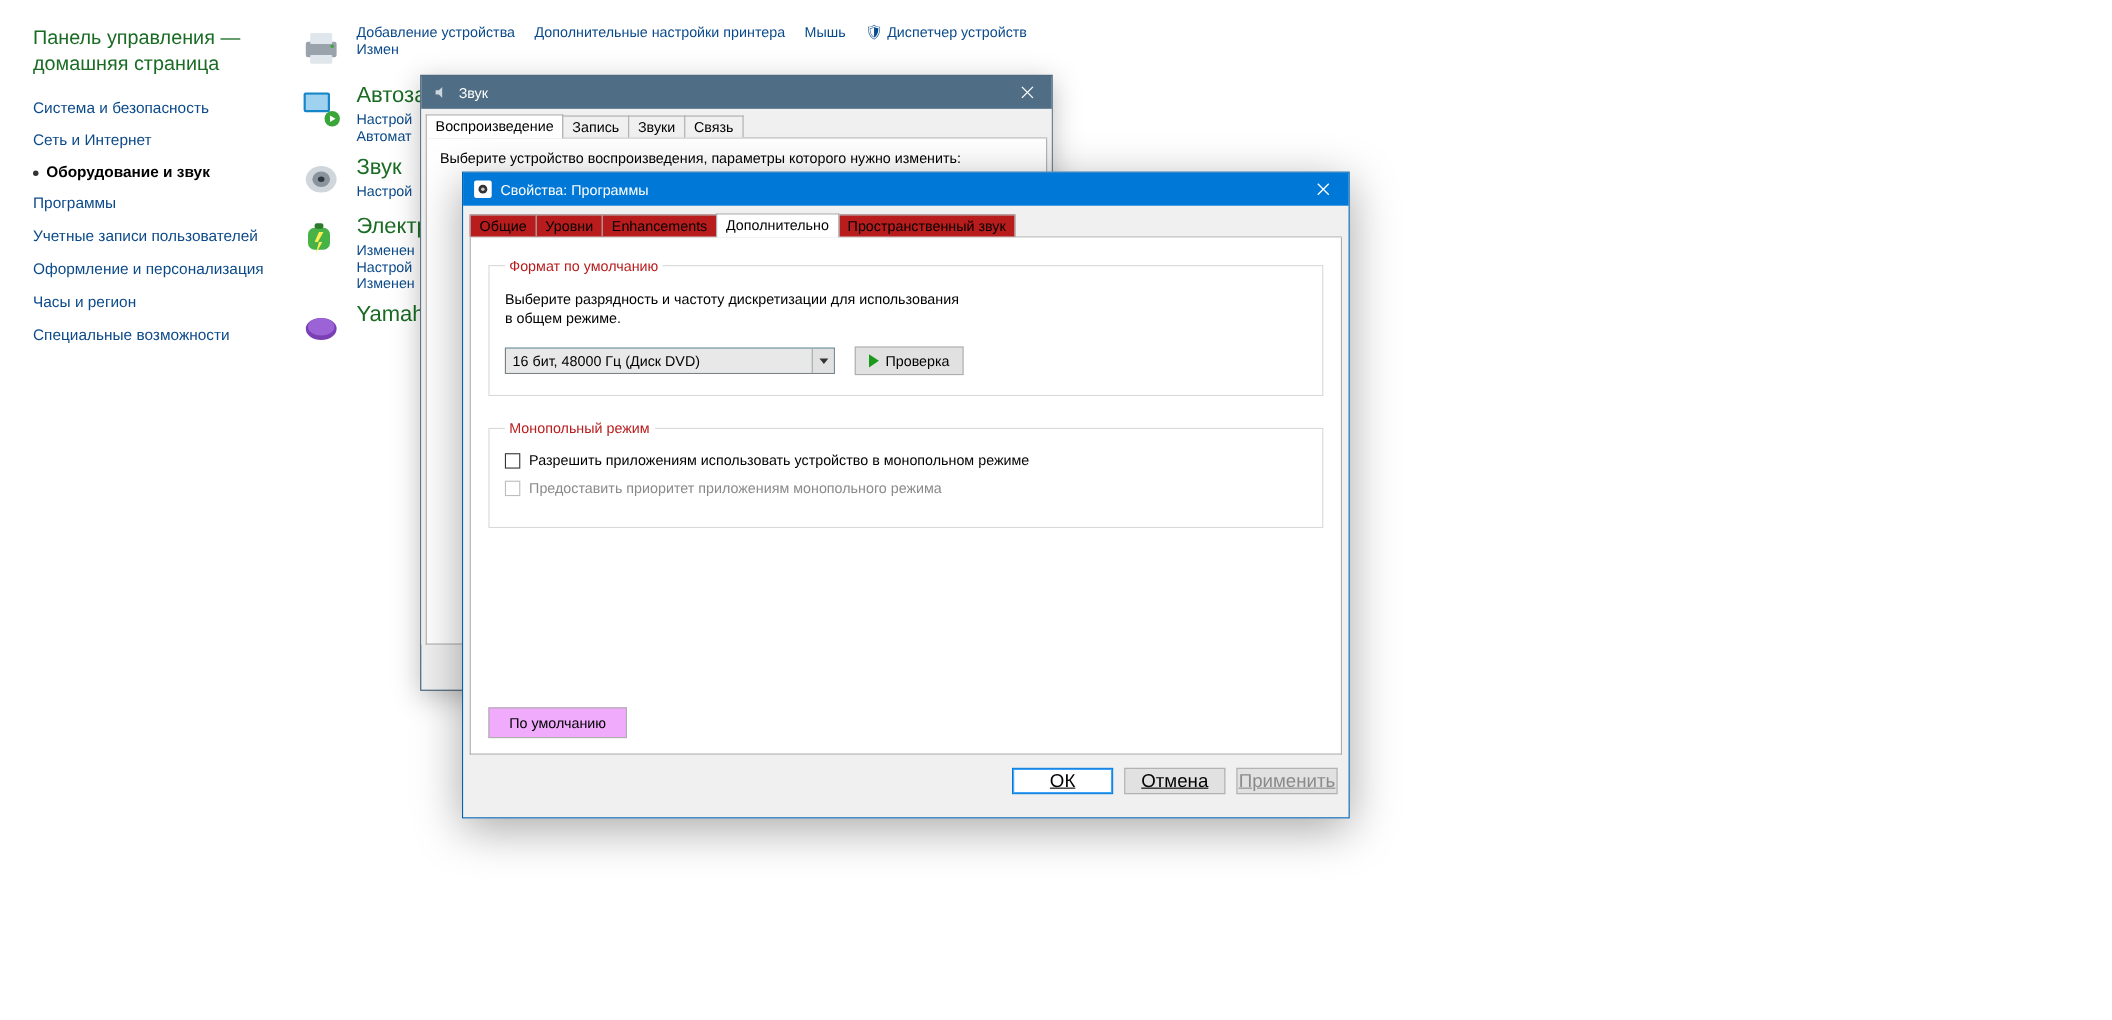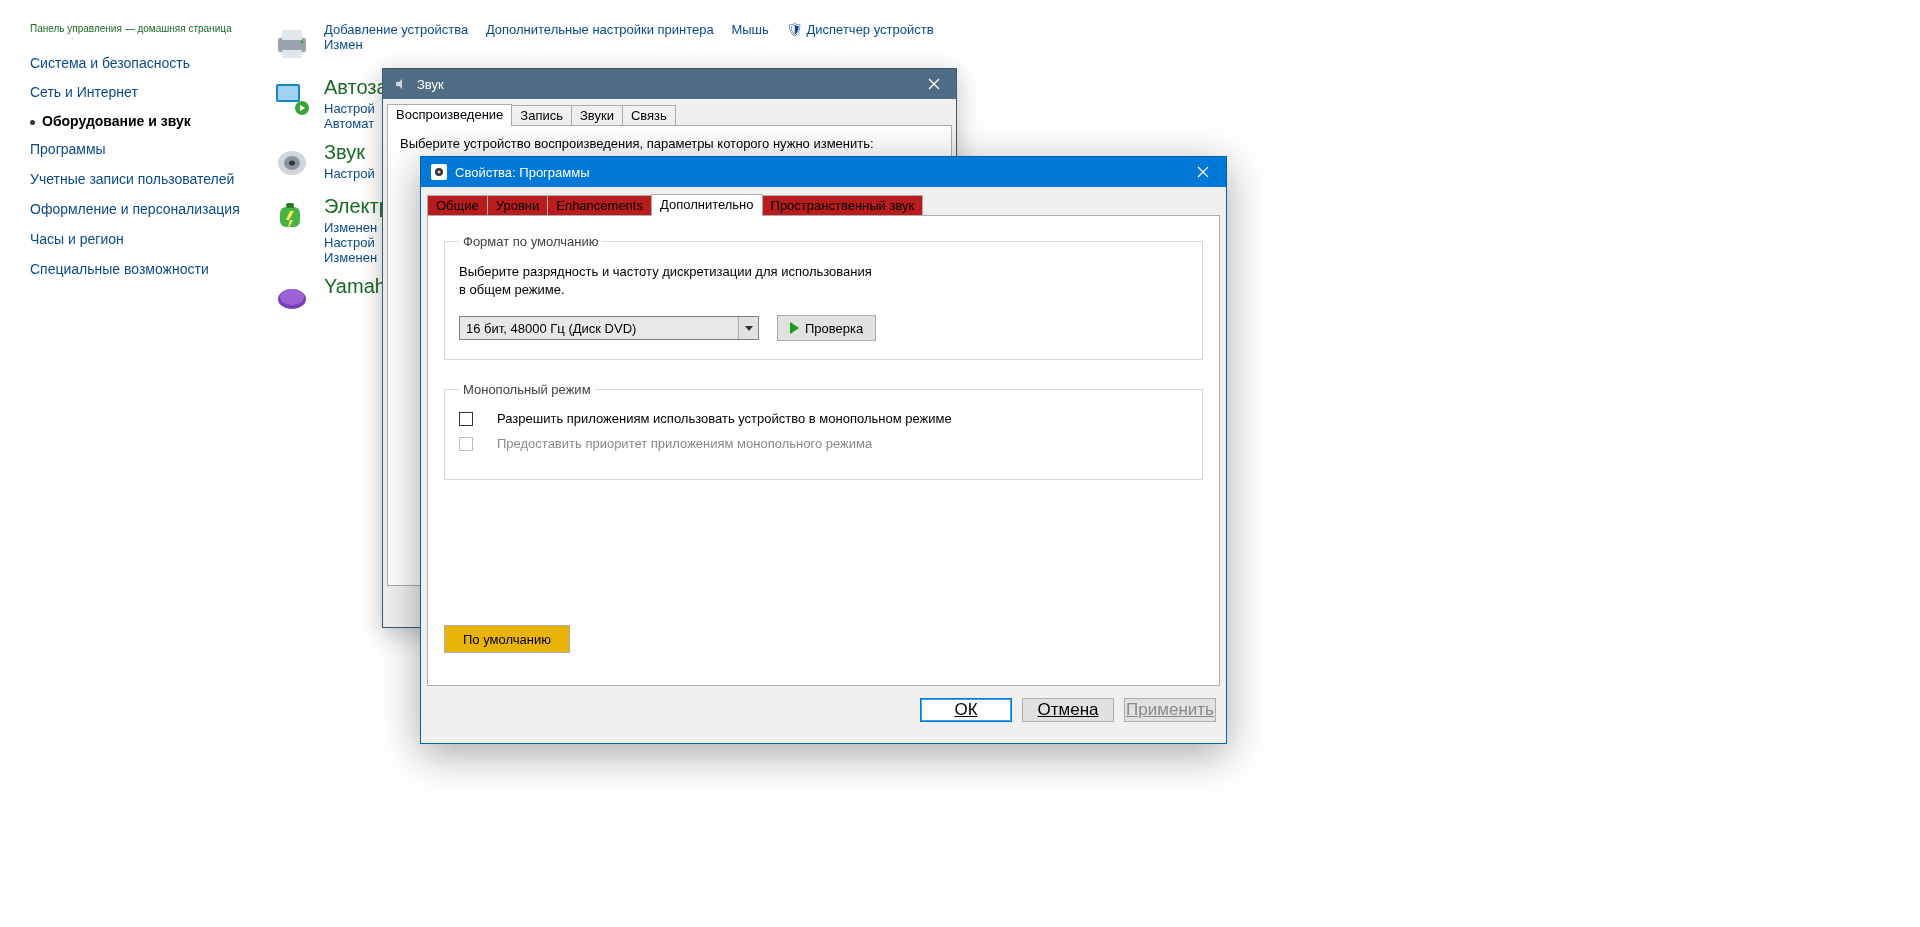--- a/index.html
+++ b/index.html
@@ -14,21 +14,21 @@
   overflow: hidden;
 }
 
 
 .cp {
   position: absolute; top: 0; left: 0;
   padding: 22px 30px;
   display: flex;
 }
 .cp-sidebar { width: 225px; }
-.cp-home { color: #1a6b24; font-size: 10px; margin-bottom: 18px; line-height: 1.35; }
+.cp-home { color: #1a6b24; font-size: 18px; margin-bottom: 18px; line-height: 1.35; }
 .cp-link { color: #0b4a8a; font-size: 14px; margin-bottom: 11px; line-height: 1.35; cursor: pointer; }
 .cp-link-active { color: #000; font-weight: 600; font-size: 14px; margin-bottom: 11px; }
 .bullet { display:inline-block; width:5px; height:5px; border-radius:50%; background:#333; margin-right: 7px; vertical-align: middle; }
 
 .cp-main { margin-left: 15px; }
 .cat { display:flex; margin-bottom: 10px; }
 .cat-icon { width: 44px; height: 44px; margin-right: 10px; display:flex; align-items:center; justify-content:center; }
 .cat-icon svg { width: 40px; height: 40px; }
 .cat-title { color:#1a6b24; font-size: 20px; margin-bottom: 2px; }
 .cat-links { color:#0b4a8a; font-size: 13px; }
@@ -101,21 +101,21 @@
   height: 470px; padding: 18px 16px; position:relative;
 }
 
 fieldset.groupbox {
   border:1px solid #d9d9d9;
   padding: 14px 14px 18px 14px;
   margin-bottom: 22px;
   position: relative;
 }
 fieldset.groupbox legend {
-  font-size:13px; color:#404040; padding: 0 4px;
+  font-size:13px; color:#b91c1c; padding: 0 4px;
   background: #fff;
 }
 .desc { font-size:13px; margin-bottom: 16px; line-height:1.4; }
 
 .combo-row { display:flex; align-items:center; gap: 18px; }
 .combo {
   display:flex; width: 300px; height: 24px;
   border:1px solid #808080; background:#7dd3fc;
 }
 .combo-text { flex:1; padding: 2px 6px; font-size:13px; background:#e8e8e8; display:flex; align-items:center; }
@@ -125,28 +125,28 @@
 }
 .chev { width:0; height:0; border-left:4px solid transparent; border-right:4px solid transparent; border-top:5px solid #333; }
 
 .btn {
   height: 26px; border:1px solid #adadad; background:#e1e1e1;
   padding: 0 12px; font-size:13px; cursor:pointer;
   display:inline-flex; align-items:center; gap:6px;
 }
 .play-tri { width:0; height:0; border-top:6px solid transparent; border-bottom:6px solid transparent; border-left:9px solid #199a19; }
 
-.check-row { display:flex; align-items:center; gap:24px; font-size:13px; margin-bottom:10px; }
+.check-row { display:flex; align-items:center; gap:8px; font-size:13px; margin-bottom:10px; }
 .chk { width:14px; height:14px; border:1px solid #333; background:#fff; cursor:pointer; }
 .chk.disabled { border-color:#bdbdbd; cursor:default; }
 .check-row.disabled { color:#8a8a8a; }
 
 .defaults-btn {
-  position:absolute; left:16px; bottom:32px;
-  height: 28px; border:1px solid #adadad; background:#eab308;
+  position:absolute; left:16px; bottom:14px;
+  height: 28px; border:1px solid #adadad; background:#f0abfc;
   padding: 0 18px; font-size:13px; cursor:pointer;
 }
 
 .dlg-buttons {
   display:flex; justify-content:flex-end; gap: 10px;
   padding: 12px 10px;
 }
 .dlg-btn {
   width: 92px; height: 24px; border:1px solid #adadad; background:#e1e1e1;
   font-size:17px; cursor:pointer; text-align:center; line-height:22px;text-decoration:underline;

